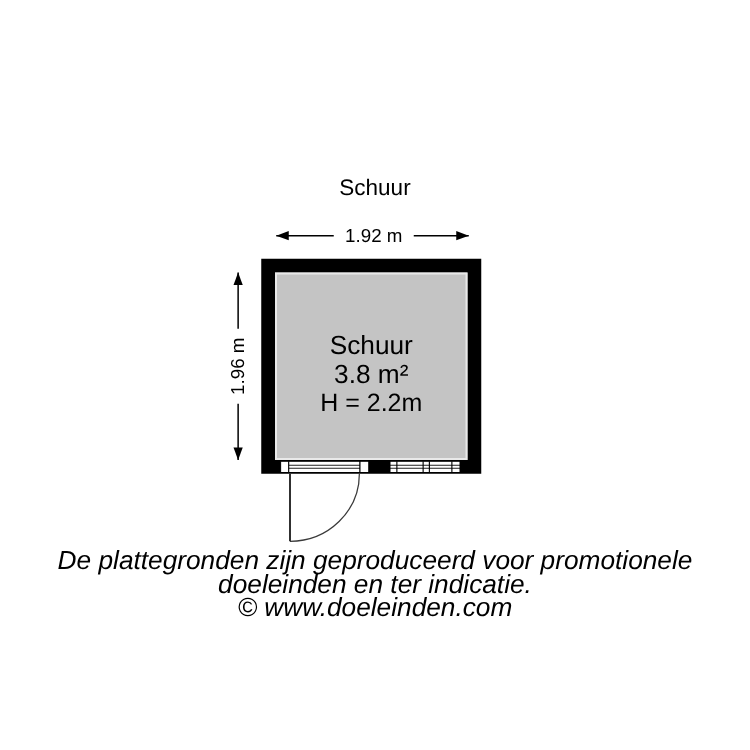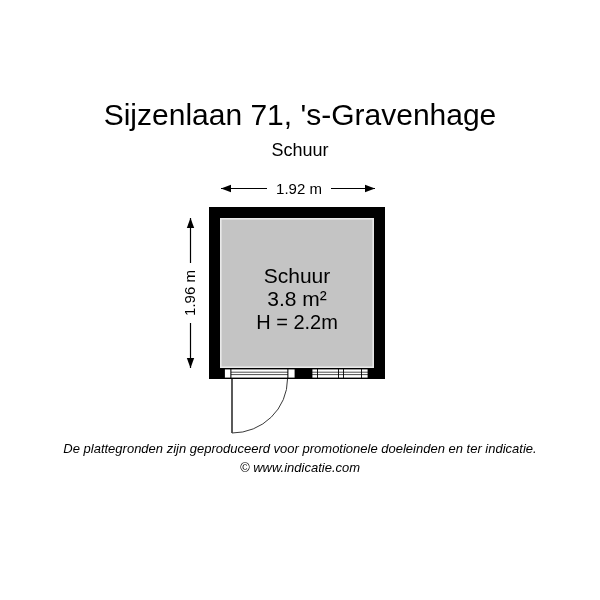--- a/index.html
+++ b/index.html
@@ -31,31 +31,30 @@
     font-family:"Liberation Sans", sans-serif;
     fill:#000;
   }
   .dim-label{font-size:15px;}
   .room-name{font-size:21px;}
   .room-area{font-size:21px;}
   .room-height{font-size:20px;}
   .footer{
     position:absolute;top:439px;left:0;width:600px;
     text-align:center;
-    font-size:13px;
+    font-size:21px;
     font-style:italic;
     line-height:19.2px;
   }
 </style>
 </head>
 <body>
 
 <div class="page">
 
-  <div class="title">Sijzenlaan 71, 's-Gravenhage</div>
   <div class="subtitle">Schuur</div>
 
   <svg class="plan" width="600" height="600" viewBox="0 0 600 600">
 
     <g>
       <line x1="221" y1="188.5" x2="267" y2="188.5" stroke="#000" stroke-width="1.2"></line>
       <line x1="331" y1="188.5" x2="375" y2="188.5" stroke="#000" stroke-width="1.2"></line>
       <polygon points="221,188.5 231,184.8 231,192.2"></polygon>
       <polygon points="375,188.5 365,184.8 365,192.2"></polygon>
       <text class="dim-label" x="299" y="193.5" text-anchor="middle">1.92 m</text>
@@ -95,16 +94,16 @@
       <line x1="361.5" y1="369" x2="361.5" y2="378" stroke="#000" stroke-width="0.9"></line>
     </g>
 
     <text class="room-name" x="297" y="283" text-anchor="middle">Schuur</text>
     <text class="room-area" x="297" y="306" text-anchor="middle">3.8 m²</text>
     <text class="room-height" x="297" y="329" text-anchor="middle">H = 2.2m</text>
   </svg>
 
   <div class="footer">
     <div>De plattegronden zijn geproduceerd voor promotionele doeleinden en ter indicatie.</div>
-    <div>© www.indicatie.com</div>
+    <div>© www.doeleinden.com</div>
   </div>
 
 </div>
 
 </body></html>

